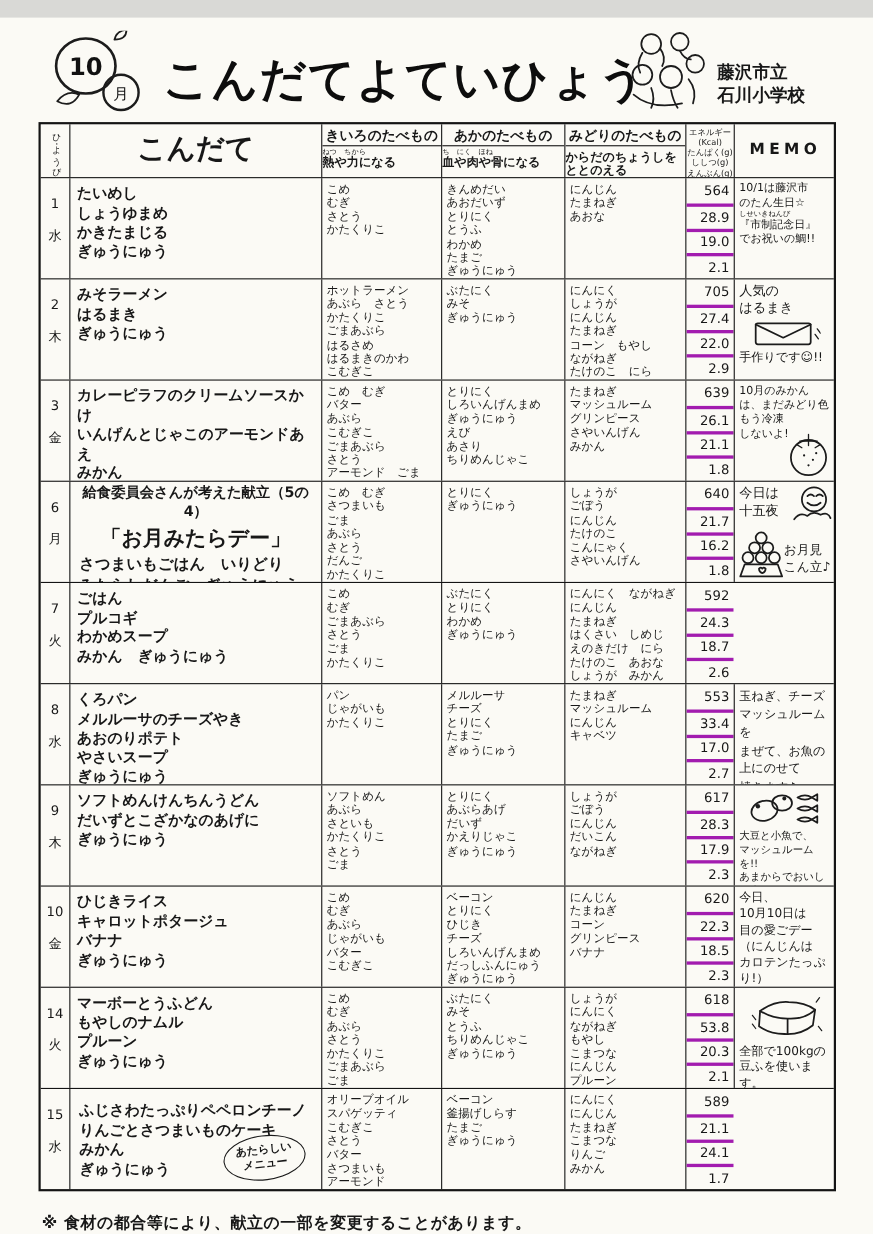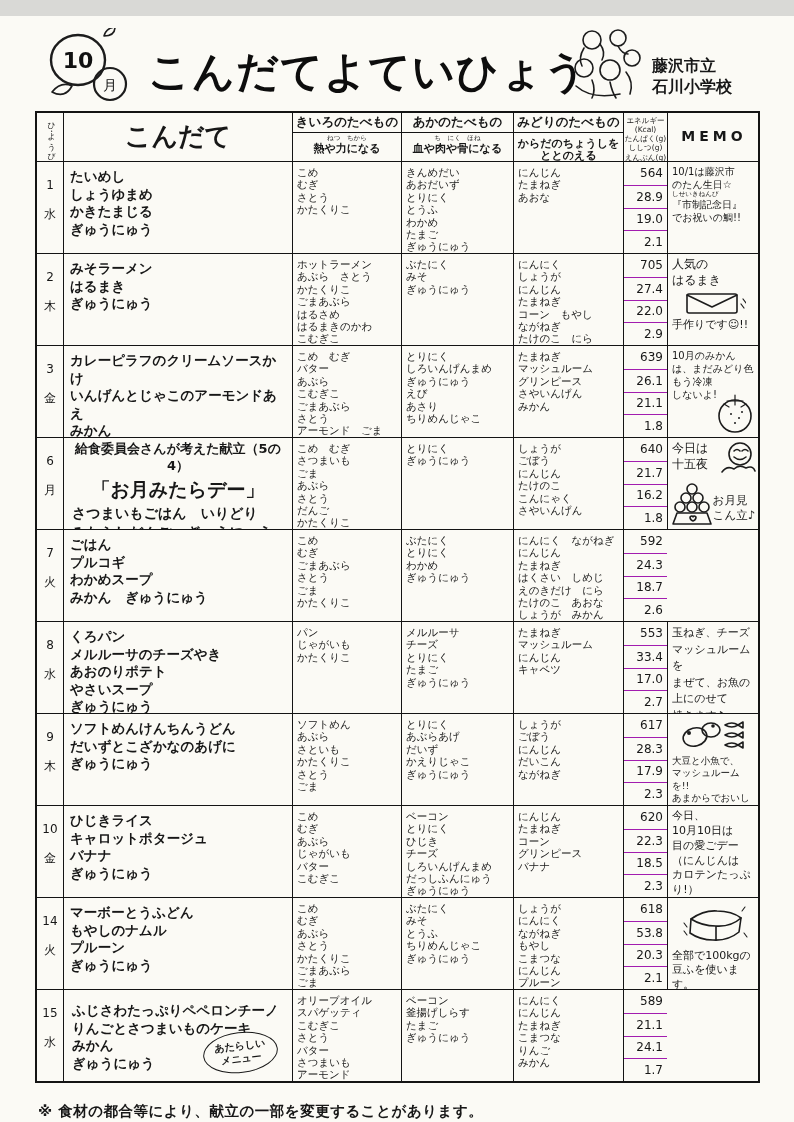--- a/index.html
+++ b/index.html
@@ -22,42 +22,42 @@
   .thead, .trow { display: grid; grid-template-columns: 26px 229px 109px 112px 110px 44px 93px; }
   .thead { height: 48px; }
   .trow { height: 92px; border-top: 1px solid #141414; }
   .c { border-left: 1px solid #141414; overflow: hidden; position: relative; }
   .thead > .c:first-child, .trow > .c:first-child { border-left: none; }
 
   
   .hday { display: flex; align-items: center; justify-content: center; }
   .vtext { writing-mode: vertical-rl; font-size: 8px; letter-spacing: 1px; }
   .hmenu { font-size: 26px; font-weight: 900; text-align: center; line-height: 46px; }
-  .hfood { display: flex; flex-direction: column; font-family: Liberation Serif, serif; }
+  .hfood { display: flex; flex-direction: column; }
   .hfood-top { height: 20px; border-bottom: 1px solid #141414; font-size: 12.5px;
                font-weight: 900; text-align: center; line-height: 19px; }
-  .hfood-sub { flex: 1; position: relative; text-align: center; }
+  .hfood-sub { flex: 1; position: relative; text-align: left; }
   .furi { position: absolute; top: 1px; left: 0; right: 0; font-size: 6.5px; }
   .subtxt { position: absolute; top: 9px; left: 0; right: 0; font-size: 11px;
             font-weight: 900; line-height: 1.1; }
   .hnut { font-size: 7.5px; text-align: center; line-height: 1.22; padding-top: 3px; }
   .hmemo { font-size: 14px; font-weight: bold; letter-spacing: 4px; text-align: center;
            line-height: 46px; }
 
   
   .day { text-align: center; font-size: 12px; }
   .dnum { margin-top: 16px; }
   .dwk { margin-top: 14px; }
   .menu { font-size: 13.5px; font-weight: bold; line-height: 1.3; padding: 6px 2px 0 6px; }
   .mcenter { text-align: center; padding: 3px 2px 0 2px; }
   .mnote { font-size: 13px; font-weight: bold; }
   .mtitle { font-size: 19px; font-weight: 900; margin: 2px 0 3px 0; }
   .food { font-size: 10.5px; line-height: 1.18; padding: 4px 1px 0 4px; }
   .nut { display: grid; grid-template-rows: repeat(4, 1fr); }
-  .nv { border-top: 1px solid #a21caf; display: flex; align-items: center;
+  .nv { border-top: 3px solid #a21caf; display: flex; align-items: center;
         justify-content: flex-end; padding-right: 4px; font-size: 12px; }
   .nv:first-child { border-top: none; text-align: center; }
   .memo { font-size: 10px; line-height: 1.3; padding: 3px 3px 0 4px; }
   .memo svg { display: block; }
   .sk-center { margin: 2px auto; }
   .abs-tr { position: absolute; top: 2px; right: 2px; }
   .abs-bl { position: absolute; bottom: 3px; left: 3px; }
   .abs-br { position: absolute; bottom: 3px; right: 3px; }
   .memo-br-text { position: absolute; bottom: 6px; right: 5px; text-align: left; }
   .memo-furi { font-size: 6.5px; line-height: 1; }

